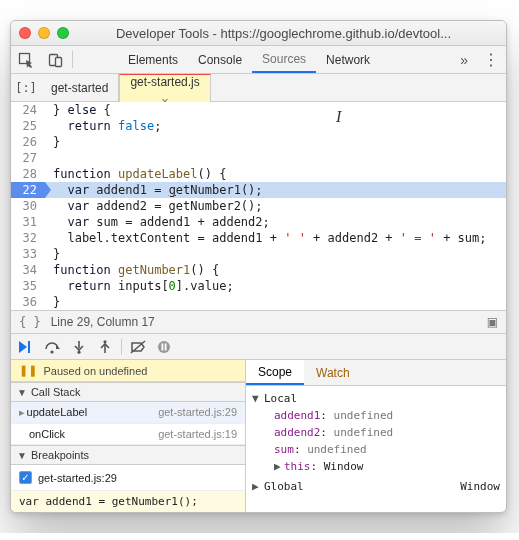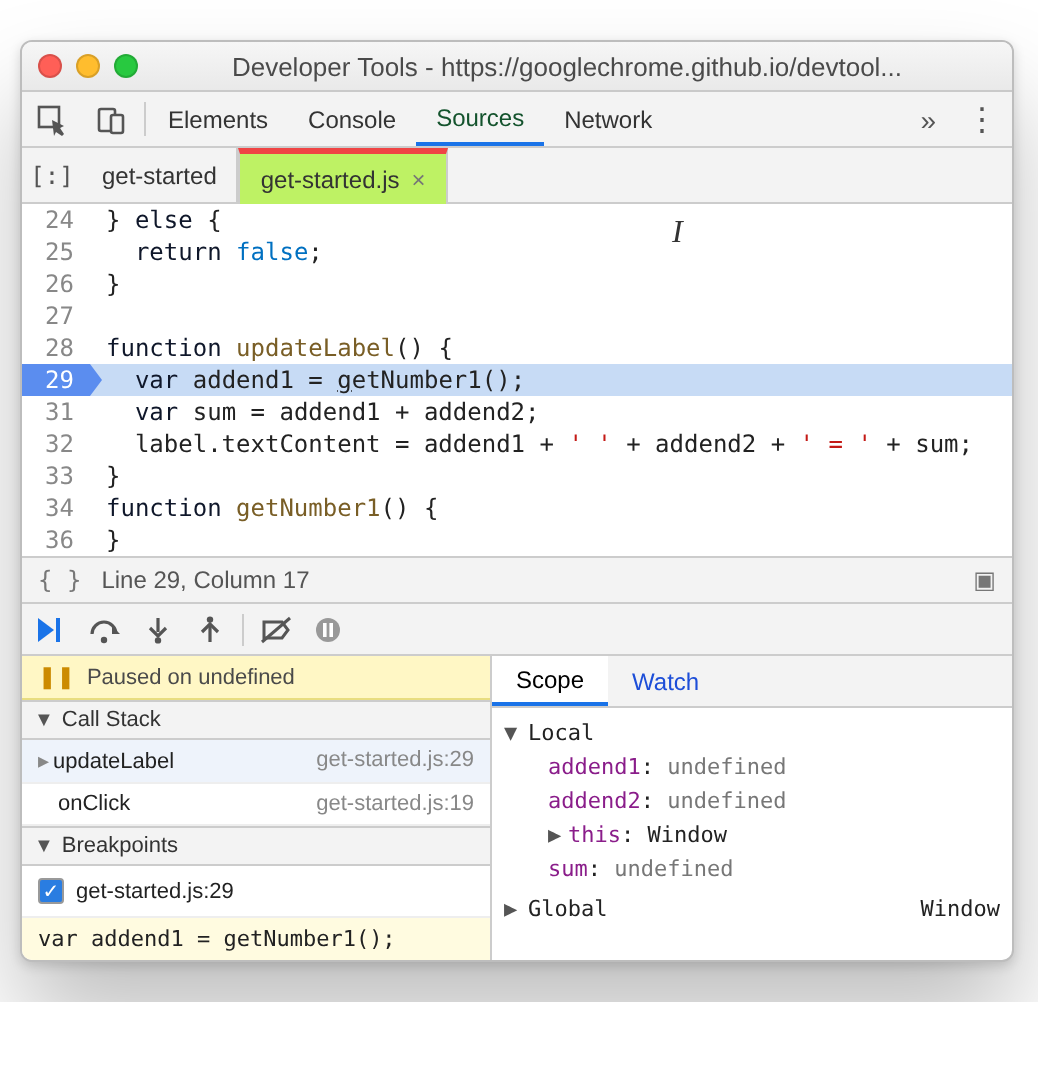--- a/index.html
+++ b/index.html
@@ -35,44 +35,44 @@
     border-bottom: 1px solid #ccc;
     display: flex;
     align-items: stretch;
     background: #f3f3f3;
   }
   .toolbar .iconbtn {
     width: 30px; display:flex; align-items:center; justify-content:center;
     color: #555; font-size: 14px;
   }
   .toolbar .sep { width:1px; background:#ccc; margin:5px 1px; }
-  .tabs { display:flex; align-items:stretch; }
+  .tabs { display:flex; align-items:stretch;margin-left:44px; }
   .tab {
     padding: 0 10px; display:flex; align-items:center; font-size:12px; color:#333;
     cursor:pointer;
   }
-  .tab.active { color:#14532d; border-bottom: 2px solid #1a73e8; }
+  .tab.active { color:#737373; border-bottom: 2px solid #1a73e8; }
   .toolbar .more { margin-left:auto; display:flex; align-items:center; }
   .toolbar .chev { padding:0 8px; color:#555; font-size:14px; }
   .toolbar .kebab { width:30px; display:flex; align-items:center; justify-content:center; color:#555; font-size:16px; letter-spacing:0; }
 
   
   .filebar {
     height: 28px;
     background:#f3f3f3;
     border-bottom:1px solid #ccc;
     display:flex; align-items:stretch;
   }
   .filebar .iconbtn { width:30px; display:flex; align-items:center; justify-content:center; color:#555; }
   .filetab {
     display:flex; align-items:center; gap:6px;
     padding: 0 10px; font-size:12px; color:#333;
     border-right:1px solid #ccc;
   }
-  .filetab.active { background:#bef264; border-top:3px solid #ef4444; border-left:1px solid #ccc; position:relative; top:0; height:29px; margin-bottom:-1px; }
+  .filetab.active { background:#fef9c3; border-top:1px solid #ef4444; border-left:1px solid #ccc; position:relative; top:0; height:29px; margin-bottom:-1px;flex-direction:column; }
   .filetab .x { color:#777; font-size:12px; cursor:pointer; }
 
   
   .editor {
     font-family: Menlo, Consolas, monospace;
     font-size: 12px;
     line-height: 16px;
     background:#fff;
     overflow:hidden;
   }
@@ -148,21 +148,21 @@
 
   .bp-row { padding:6px 8px; font-size:11px; background:#fff; display:flex; align-items:center; gap:6px; }
   .chk { width:13px; height:13px; border:1px solid #999; border-radius:2px; display:inline-flex; align-items:center; justify-content:center; background:#2a7de1; color:#fff; font-size:10px; }
   .bp-code { font-family: Menlo, monospace; font-size:11px; padding:4px 8px; background:#fffbe0; border-top:1px solid #eee; }
 
   
   .scopebar {
     height:26px; background:#f3f3f3; border-bottom:1px solid #ccc;
     display:flex; align-items:stretch;
   }
-  .scopetab { padding:0 12px; display:flex; align-items:center; font-size:12px; color:#1d4ed8; }
+  .scopetab { padding:0 12px; display:flex; align-items:center; font-size:12px; color:#a16207; }
   .scopetab.active { color:#000; border-bottom:2px solid #1a73e8; background:#fff; }
 
   .scopebody { padding:4px 6px; font-family: Menlo, monospace; font-size:11px; line-height:17px; }
   .scopebody .row { display:flex; }
   .scopebody .tri { display:inline-block; width:12px; color:#555; }
   .scopebody .indent1 { padding-left:22px; }
   .scopebody .key { color:#8a1d8a; }
   .scopebody .val { color:#777; }
   .scopebody .glrow { display:flex; justify-content:space-between; padding-top:3px;}
   .scopebody .head { color:#222; }
@@ -234,38 +234,46 @@
         </div>
         <div class="codeline">
           <div class="gutter">27</div>
           <div class="code"></div>
         </div>
         <div class="codeline">
           <div class="gutter">28</div>
           <div class="code"><span class="kw">function</span> <span class="fn">updateLabel</span>() {</div>
         </div>
         <div class="codeline exec">
-          <div class="gutter">29</div>
+          <div class="gutter">22</div>
           <div class="code">  <span class="kw">var</span> addend1 = <u>g</u>etNumber1();</div>
+        </div>
+        <div class="codeline">
+          <div class="gutter">30</div>
+          <div class="code">  <span class="kw">var</span> addend2 = getNumber2();</div>
         </div>
         <div class="codeline">
           <div class="gutter">31</div>
           <div class="code">  <span class="kw">var</span> sum = addend1 + addend2;</div>
         </div>
         <div class="codeline">
           <div class="gutter">32</div>
           <div class="code">  label.textContent = addend1 + <span class="str">' '</span> + addend2 + <span class="str">' = '</span> + sum;</div>
         </div>
         <div class="codeline">
           <div class="gutter">33</div>
           <div class="code">}</div>
         </div>
         <div class="codeline">
           <div class="gutter">34</div>
           <div class="code"><span class="kw">function</span> <span class="fn">getNumber1</span>() {</div>
+        </div>
+        <div class="codeline">
+          <div class="gutter">35</div>
+          <div class="code">  <span class="kw">return</span> inputs[<span class="num">0</span>].value;</div>
         </div>
         <div class="codeline">
           <div class="gutter">36</div>
           <div class="code">}</div>
         </div>
       </div>
     <div class="ibeam" style="left:325px; top:6px; font-family:serif; font-style:italic;">I</div>
   </div>
 
   <div class="statusbar">
@@ -354,22 +362,22 @@
         <div class="scopetab active">Scope</div>
         <div class="scopetab">Watch</div>
       </div>
       <div class="scopebody">
         <div class="row">
             <span class="tri">▼</span>
             <span class="head">Local</span>
           </div>
         <div class="indent1"><span class="key">addend1</span>: <span class="val">undefined</span></div>
         <div class="indent1"><span class="key">addend2</span>: <span class="val">undefined</span></div>
+        <div class="indent1"><span class="key">sum</span>: <span class="val">undefined</span></div>
         <div class="indent1"><span class="tri" style="width:10px;display:inline-block;">▶</span><span class="key">this</span>: <span class="head">Window</span></div>
-        <div class="indent1"><span class="key">sum</span>: <span class="val">undefined</span></div>
         <div class="glrow">
           <span><span class="tri" style="width:12px;display:inline-block;">▶</span><span class="head">Global</span></span>
           <span class="head">Window</span>
         </div>
       </div>
     </div>
   </div>
 
 </div>
 

